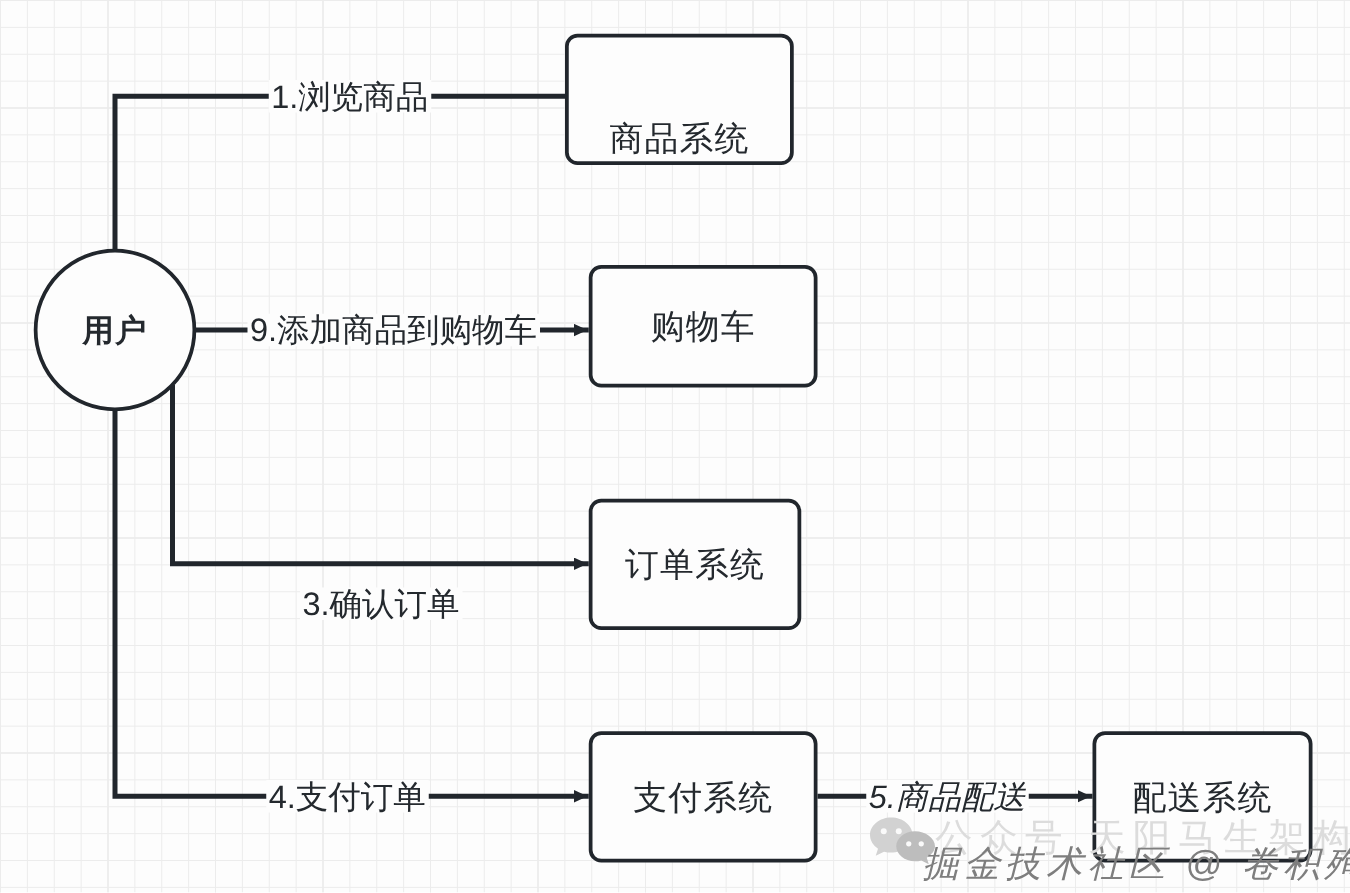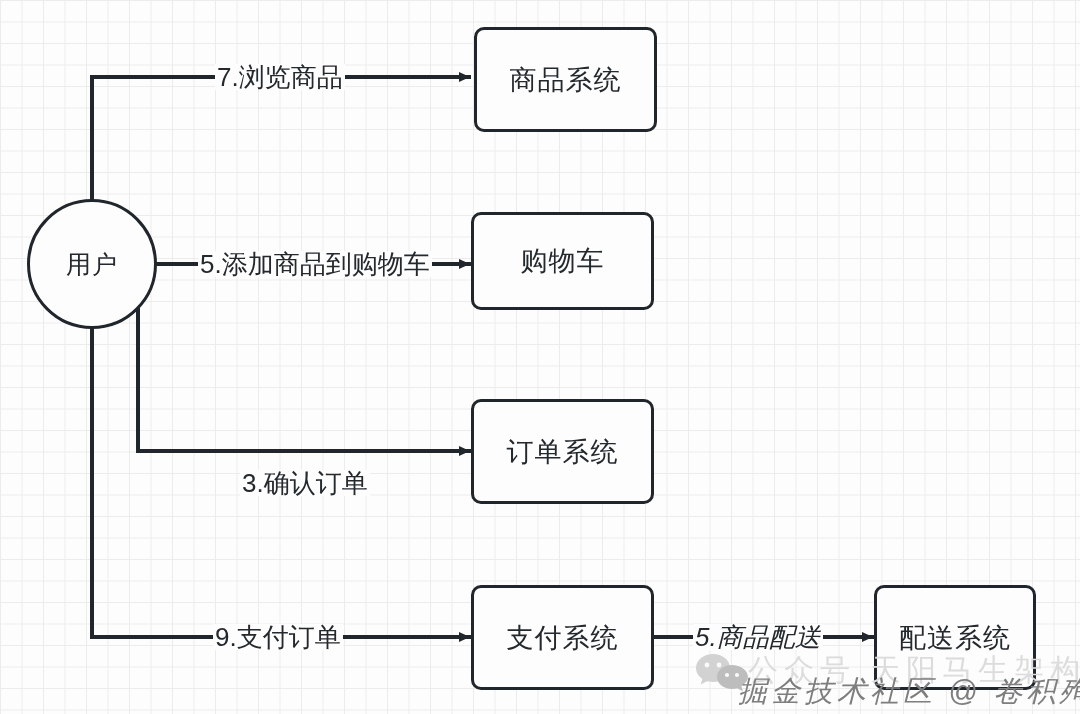--- a/index.html
+++ b/index.html
@@ -53,20 +53,21 @@
     border: 3px solid #21262c;
     border-radius: 50%;
     background: #fdfdfd;
     display: flex;
     align-items: center;
     justify-content: center;
     color: #24292e;
     font-size: 25px;
     letter-spacing: 1px;
     z-index: 3;
+    font-weight: bold;
   }
   .edge-label {
     position: absolute;
     color: #24292e;
     font-size: 26px;
     letter-spacing: 0px;
     white-space: nowrap;
     background: #fdfdfd;
     padding: 0 2px;
     z-index: 4;
@@ -115,47 +116,47 @@
 
     <path d="M92,329 L92,637 L469,637" fill="none" stroke="#21262c" stroke-width="4" stroke-linecap="square" stroke-linejoin="miter" marker-end="url(#arrowhead)"></path>
 
     <path d="M656,637 L872,637" fill="none" stroke="#21262c" stroke-width="4" stroke-linecap="square" marker-end="url(#arrowhead)"></path>
   </svg>
 
   <div class="node-circle" style="left:27px; top:199px; width:130px; height:130px;">
     <span>用户</span>
   </div>
 
-  <div class="node-box" style="left:474px; top:27px; width:183px; height:105px;">
+  <div class="node-box" style="left:452px; top:27px; width:183px; height:105px;align-items:flex-end;">
     <span>商品系统</span>
   </div>
 
   <div class="node-box" style="left:471px; top:212px; width:183px; height:98px;">
     <span>购物车</span>
   </div>
 
-  <div class="node-box" style="left:471px; top:399px; width:183px; height:105px;">
+  <div class="node-box" style="left:471px; top:399px; width:170px; height:105px;">
     <span>订单系统</span>
   </div>
 
   <div class="node-box" style="left:471px; top:585px; width:183px; height:105px;justify-content:center;">
     <span>支付系统</span>
   </div>
 
-  <div class="node-box" style="left:874px; top:585px; width:162px; height:105px;">
+  <div class="node-box" style="left:874px; top:585px; width:176px; height:105px;">
     <span>配送系统</span>
   </div>
 
-  <div class="edge-label" style="left:215px; top:64px;">7.浏览商品</div>
+  <div class="edge-label" style="left:215px; top:64px;">1.浏览商品</div>
 
-  <div class="edge-label" style="left:198px; top:251px;">5.添加商品到购物车</div>
+  <div class="edge-label" style="left:198px; top:251px;">9.添加商品到购物车</div>
 
   <div class="edge-label" style="left:240px; top:438px;margin-top:32px;">3.确认订单</div>
 
-  <div class="edge-label" style="left:213px; top:624px;">9.支付订单</div>
+  <div class="edge-label" style="left:213px; top:624px;">4.支付订单</div>
 
   <div class="edge-label" style="left:693px; top:624px;font-style:italic;">5.商品配送</div>
 
   <div class="wechat-logo" style="left:696px; top:652px; width:52px; height:40px;">
     <svg width="52" height="40" viewBox="0 0 52 40" xmlns="http://www.w3.org/2000/svg">
       <g fill="#d2d2d2">
         <path d="M17,2 C7.6,2 0,8.3 0,16 C0,20.4 2.5,24.3 6.4,26.9 L4.6,32.6 L11.2,29.3 C13,29.8 15,30 17,30 C26.4,30 34,23.7 34,16 C34,8.3 26.4,2 17,2 Z"></path>
         <circle cx="11" cy="13" r="2.4" fill="#fafafa"></circle>
         <circle cx="23" cy="13" r="2.4" fill="#fafafa"></circle>
       </g>

